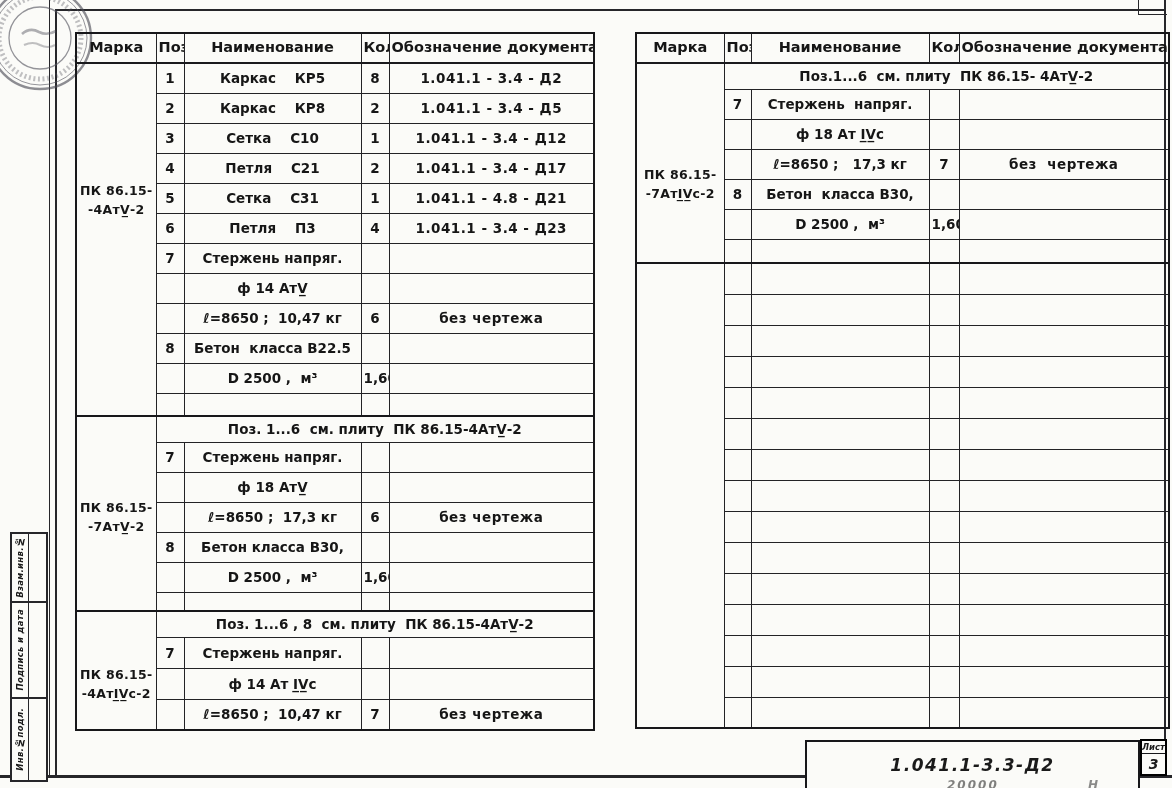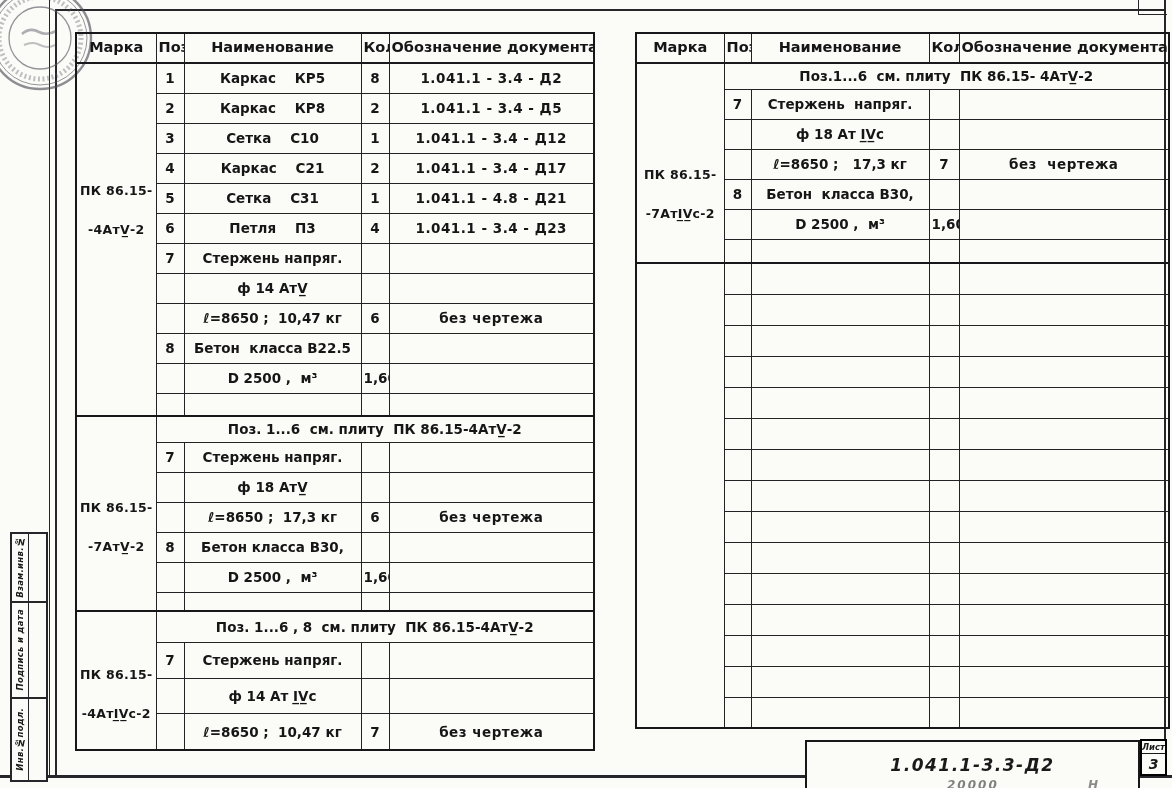--- a/index.html
+++ b/index.html
@@ -19,21 +19,21 @@
   }
   table.doc-table td{
     border:1.5px solid #232326;padding:0 2px;text-align:center;
     font-size:13.5px;overflow:hidden;white-space:pre;line-height:1.05;
   }
   tr.hdr td{font-size:14.5px;border-bottom:2.2px solid #1a1a1d;}
   td.h-sm{font-size:11px;}
   td.h-doc{font-size:12.5px;}
   tr.bs td{border-top:2.4px solid #17171a;}
   td.mk{vertical-align:top;border-left:2px solid #1a1a1d;}
-  .mkt{display:flex;flex-direction:column;gap:26px;font-size:12.5px;letter-spacing:.3px;}
+  .mkt{display:flex;flex-direction:column;gap:6px;font-size:12.5px;letter-spacing:.3px;}
   .mk-a .mkt{padding-top:92px;}
   .mk-b .mkt{padding-top:56px;}
   .mk-c .mkt{padding-top:28px;}
   .mk-r .mkt{padding-top:76px;}
   td.span-h{font-size:13px;}
   td.docv{font-size:13px;letter-spacing:.5px;}
   td.qty{font-size:12.5px;}
   
   #sidebar{position:absolute;left:10px;top:532px;width:38px;height:250px;border:2px solid #26262a;box-sizing:border-box;background:#fbfbf8;}
   .sb-cell{display:grid;grid-template-columns:17px 1fr;border-bottom:2px solid #26262a;box-sizing:border-box;}
@@ -136,21 +136,21 @@
           <td class="docv">1.041.1 - 3.4 - Д5</td>
         </tr>
     <tr style="height:30px">
           <td>3</td>
           <td>Сетка    С10</td>
           <td class="qty">1</td>
           <td class="docv">1.041.1 - 3.4 - Д12</td>
         </tr>
     <tr style="height:30px">
           <td>4</td>
-          <td>Каркас    С21</td>
+          <td>Петля    С21</td>
           <td class="qty">2</td>
           <td class="docv">1.041.1 - 3.4 - Д17</td>
         </tr>
     <tr style="height:30px">
           <td>5</td>
           <td>Сетка    С31</td>
           <td class="qty">1</td>
           <td class="docv">1.041.1 - 4.8 - Д21</td>
         </tr>
     <tr style="height:30px">

